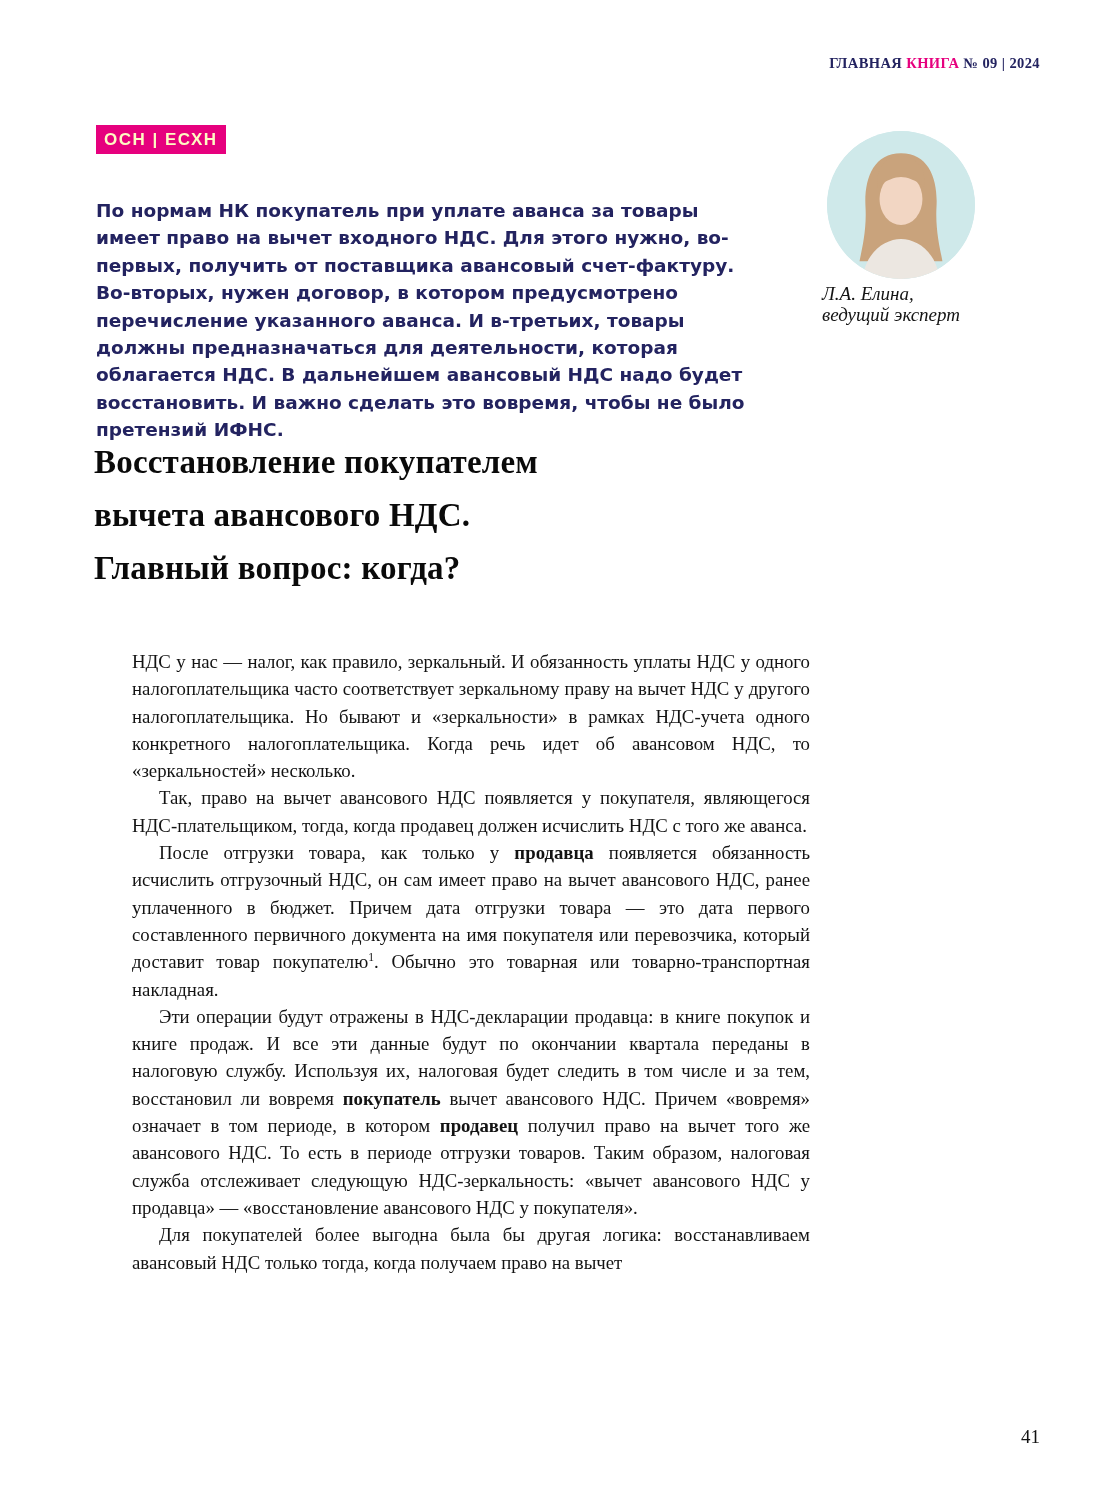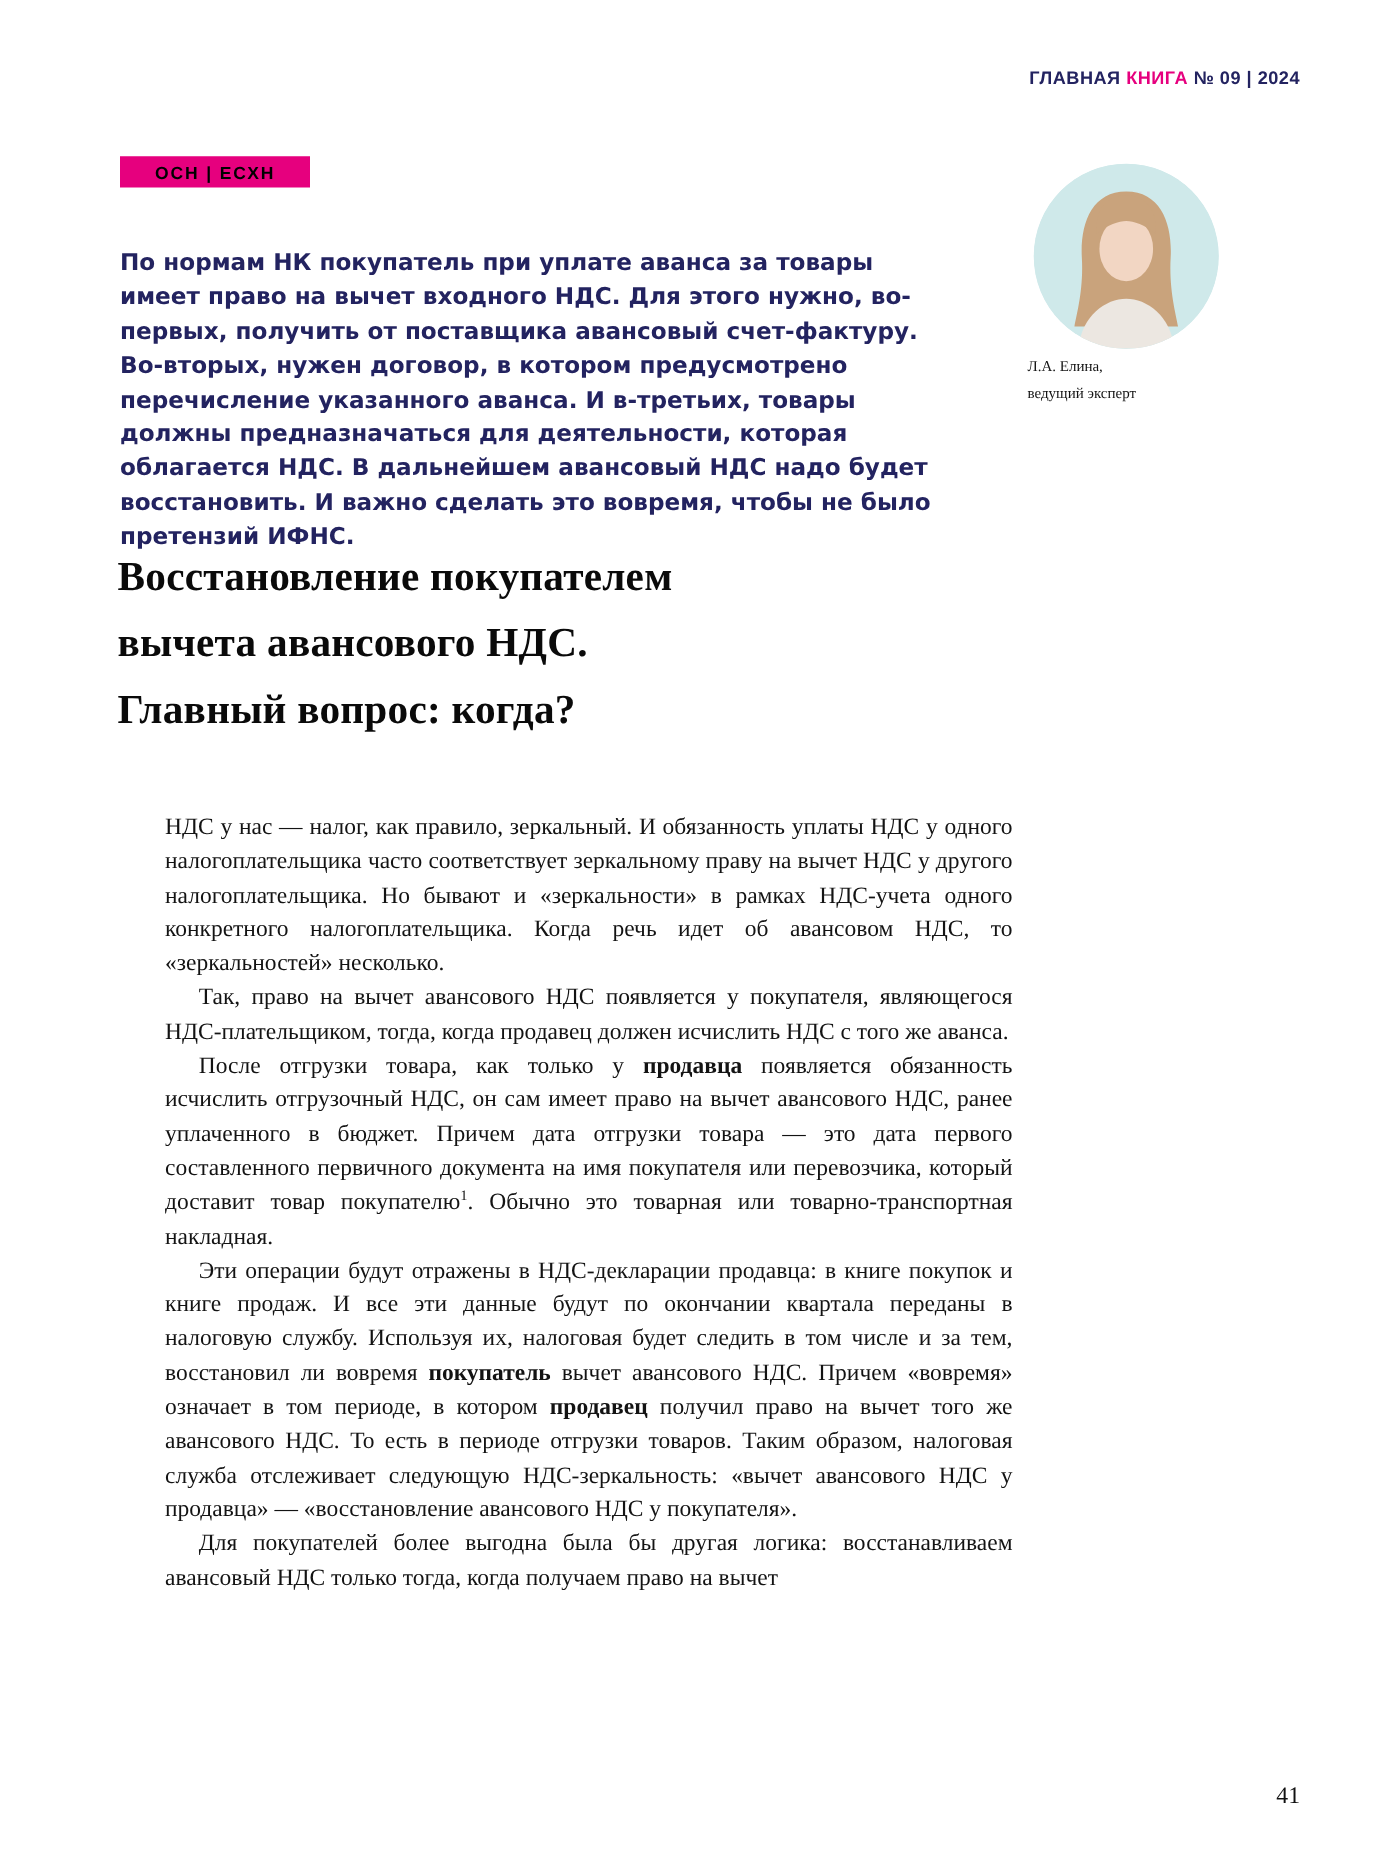--- a/index.html
+++ b/index.html
@@ -5,48 +5,48 @@
   * { margin:0; padding:0; box-sizing:border-box; }
   html,body { background:#ffffff; }
   .page {
     position:relative; width:1104px; height:1500px; margin:0 auto;
     background:#ffffff; overflow:hidden;
     font-family:"Liberation Serif", serif; color:#111;
   }
   
   .masthead {
     position:absolute; top:55px; right:64px;
-    font-family:Liberation Sans, sans-serif; font-weight:bold;
+    font-family:Liberation Serif, serif; font-weight:bold;
     font-size:14.5px; letter-spacing:.4px; color:#232360;
     white-space:nowrap;
   }
   .masthead .accent { color:#e6007e; }
   
   .badge {
     position:absolute; left:96px; top:125px;
-    background:#e6007e; color:#000000;
+    background:#e6007e; color:#fef9c3;
     font-family:"Liberation Sans", sans-serif; font-weight:bold;
-    font-size:14px; letter-spacing:1.5px; padding:5px 28px 4px;
+    font-size:17px; letter-spacing:1.5px; padding:5px 8px 4px;
     display:inline-block;
   }
   
   .lead {
     position:absolute; left:96px; top:161px; width:655px;
     font-family:"DejaVu Sans", sans-serif; font-weight:bold;
     font-size:18.5px; line-height:27.4px; color:#232360;margin-top:36px;
   }
   
   .portrait {
     position:absolute; left:827px; top:131px; width:148px; height:148px;
     border-radius:50%; overflow:hidden; background:#cfe9ea;
   }
   .portrait svg { display:block; width:100%; height:100%; }
   .author {
     position:absolute; left:822px; top:283px;
-    font-size:12px; line-height:21px; color:#141414;
+    font-style:italic; font-size:19px; line-height:21px; color:#141414;
   }
   
   .headline {
     position:absolute; left:94px; top:436px; width:920px;
     font-weight:bold; font-size:33px; line-height:53px;
     color:#0a0a0a; letter-spacing:.2px;
   }
   
   .body-col {
     position:absolute; left:96px; top:648px; width:678px;

